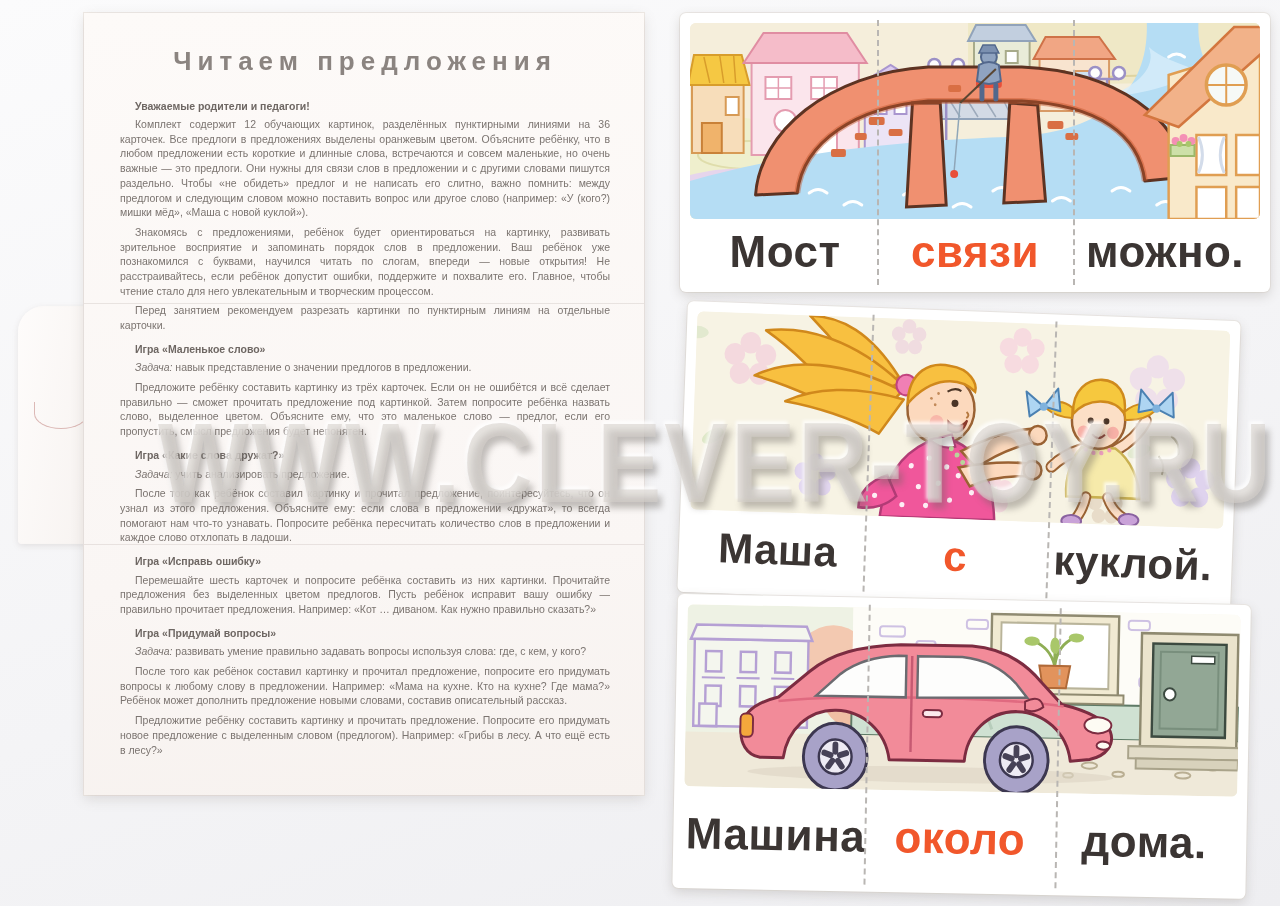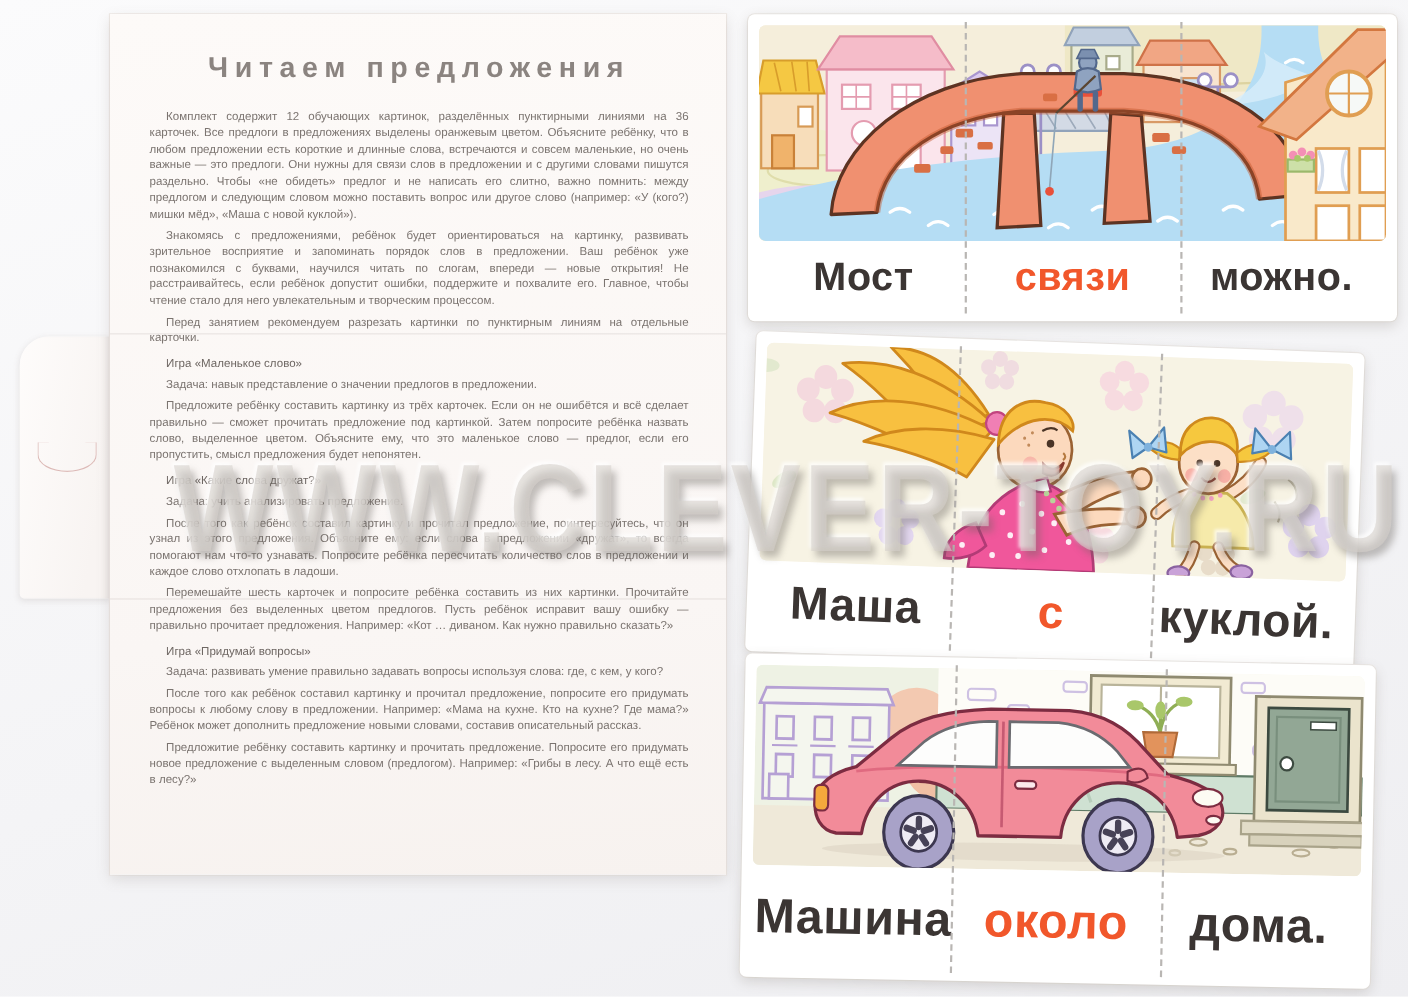--- a/index.html
+++ b/index.html
@@ -5,38 +5,38 @@
   html,body{margin:0;padding:0;}
   body{
     width:1280px;height:906px;overflow:hidden;
     font-family:"Liberation Sans","DejaVu Sans",sans-serif;
     background:linear-gradient(160deg,#fbfbfc 0%,#f4f4f6 55%,#eeeef1 100%);
   }
   .scene{position:relative;width:1280px;height:906px;}
 
   
   .sheet{
-    position:absolute;left:100px;top:13px;width:560px;height:782px;
+    position:absolute;left:84px;top:13px;width:560px;height:782px;
     background:linear-gradient(175deg,#fdfaf8 0%,#faf6f4 70%,#f7f2ef 100%);
     box-shadow:0 4px 12px rgba(110,100,92,.18),0 0 0 1px #efeae6;
     overflow:hidden;z-index:5;
   }
   .seam{position:absolute;left:0;right:0;height:1px;background:rgba(150,135,128,.18);}
   .sheet-inner{
     padding:14px 34px 0 36px;
     font-size:10.5px;line-height:1.4;color:#7b7470;text-align:justify;
   }
   .sheet-title{
     font-size:26px;font-weight:bold;letter-spacing:6px;color:#8b8480;
     text-align:center;margin:16px 0 20px;
   }
   .sheet-inner p{margin:0 0 5px;text-indent:15px;}
   .greeting{font-weight:bold;color:#6e6763;margin-bottom:3px !important;}
-  .game-head{font-weight:normal;color:#6e6763;margin:9px 0 4px !important;}
-  .task-lbl{}
+  .game-head{font-weight:bold;color:#6e6763;margin:9px 0 4px !important;}
+  .task-lbl{font-style:italic;}
 
   
   .flap{
     position:absolute;left:18px;top:306px;width:83px;height:238px;
     background:linear-gradient(100deg,#fefcfb 0%,#f8f4f2 80%);
     border-radius:26px 0 0 4px;
     box-shadow:0 2px 6px rgba(110,100,92,.14),inset -7px 0 9px -7px rgba(0,0,0,.18);
     z-index:4;
   }
   .flap-cut{
@@ -54,21 +54,21 @@
   .illu{position:absolute;left:10px;right:10px;top:10px;border-radius:6px;overflow:hidden;background:#f5eedb;}
   .illu svg{display:block;width:100%;height:100%;}
   .words{position:absolute;left:10px;right:10px;display:flex;align-items:center;}
   .w{flex:1;text-align:center;font-weight:bold;color:#3b3533;letter-spacing:.5px;}
   .w.orange{color:#f1572b;}
   .dash{position:absolute;top:7px;bottom:7px;width:0;border-left:2px dashed #b9b6b3;z-index:3;}
   .d1{left:33.4%;} .d2{left:66.6%;}
 
   .card1{left:680px;top:13px;width:590px;height:279px;}
   .card1 .illu{height:196px;}
-  .card1 .words{top:206px;height:66px;font-size:36px;}
+  .card1 .words{top:206px;height:66px;font-size:44px;}
 
   .card2{left:688px;top:301px;width:553px;height:291px;transform:rotate(2.1deg);transform-origin:top left;}
   .card2 .illu{height:198px;background:#f7f3e4;}
   .card2 .words{top:208px;height:76px;font-size:42px;}
 
   .card3{left:678px;top:594px;width:573px;height:294px;transform:rotate(1.1deg);transform-origin:top left;}
   .card3 .illu{height:182px;background:#fbfaf3;}
   .card3 .words{top:192px;height:94px;font-size:44px;}
 
   
@@ -88,32 +88,34 @@
 
   <div class="flap">
     <div class="flap-cut"></div>
   </div>
 
   <div class="sheet">
     <div class="seam" style="top:290px"></div>
     <div class="seam" style="top:531px"></div>
     <div class="sheet-inner">
       <div class="sheet-title">Читаем предложения</div>
+      <p class="greeting">Уважаемые родители и педагоги!</p>
       <p>Комплект содержит 12 обучающих картинок, разделённых пунктирными линиями на 36 карточек. Все предлоги в предложениях выделены оранжевым цветом. Объясните ребёнку, что в любом предложении есть короткие и длинные слова, встречаются и совсем маленькие, но очень важные — это предлоги. Они нужны для связи слов в  предложении и с другими словами пишутся раздельно. Чтобы «не обидеть» предлог и не написать его слитно, важно помнить: между предлогом и следующим словом можно поставить вопрос или другое слово (например: «У (кого?) мишки мёд», «Маша с новой куклой»).</p>
       <p>Знакомясь с предложениями, ребёнок будет ориентироваться на картинку, развивать зрительное восприятие и запоминать порядок слов в предложении. Ваш ребёнок уже познакомился с буквами, научился читать по слогам, впереди — новые открытия! Не расстраивайтесь, если ребёнок допустит ошибки, поддержите и похвалите его. Главное, чтобы чтение стало для него увлекательным и творческим процессом.</p>
       <p>Перед занятием рекомендуем разрезать картинки по пунктирным линиям на отдельные карточки.</p>
 
       <p class="game-head">Игра «Маленькое слово»</p>
       <p><span class="task-lbl">Задача:</span> <span>навык представление о значении предлогов в предложении.</span></p>
       <p>Предложите ребёнку составить картинку из трёх карточек. Если он не ошибётся и всё сделает правильно — сможет прочитать предложение под картинкой. Затем попросите ребёнка назвать слово, выделенное цветом. Объясните ему, что это маленькое слово — предлог, если его пропустить, смысл предложения будет непонятен.</p>
 
       <p class="game-head">Игра «Какие слова дружат?»</p>
       <p><span class="task-lbl">Задача:</span> <span>учить анализировать предложение.</span></p>
       <p>После того как ребёнок составил картинку и прочитал предложение, поинтересуйтесь, что он узнал из этого предложения. Объясните ему: если слова в предложении «дружат», то всегда помогают нам что-то узнавать. Попросите ребёнка пересчитать количество слов в предложении и каждое слово отхлопать в ладоши.</p>
 
+      <p class="game-head">Игра «Исправь ошибку»</p>
       <p>Перемешайте шесть карточек и попросите ребёнка составить из них картинки. Прочитайте предложения без выделенных цветом предлогов. Пусть ребёнок исправит вашу ошибку — правильно прочитает предложения. Например: «Кот … диваном. Как нужно правильно сказать?»</p>
 
       <p class="game-head">Игра «Придумай вопросы»</p>
       <p><span class="task-lbl">Задача:</span> <span>развивать умение правильно задавать вопросы используя слова: где, с кем, у кого?</span></p>
       <p>После того как ребёнок составил картинку и прочитал предложение, попросите его придумать вопросы к любому слову в предложении. Например: «Мама на кухне. Кто на кухне? Где мама?» Ребёнок может дополнить предложение новыми словами, составив описательный рассказ.</p>
 
       <p>Предложитие ребёнку составить картинку и прочитать предложение. Попросите его придумать новое предложение с выделенным словом (предлогом). Например: «Грибы в лесу. А что ещё есть в лесу?»</p>
 
     </div>
   </div>

